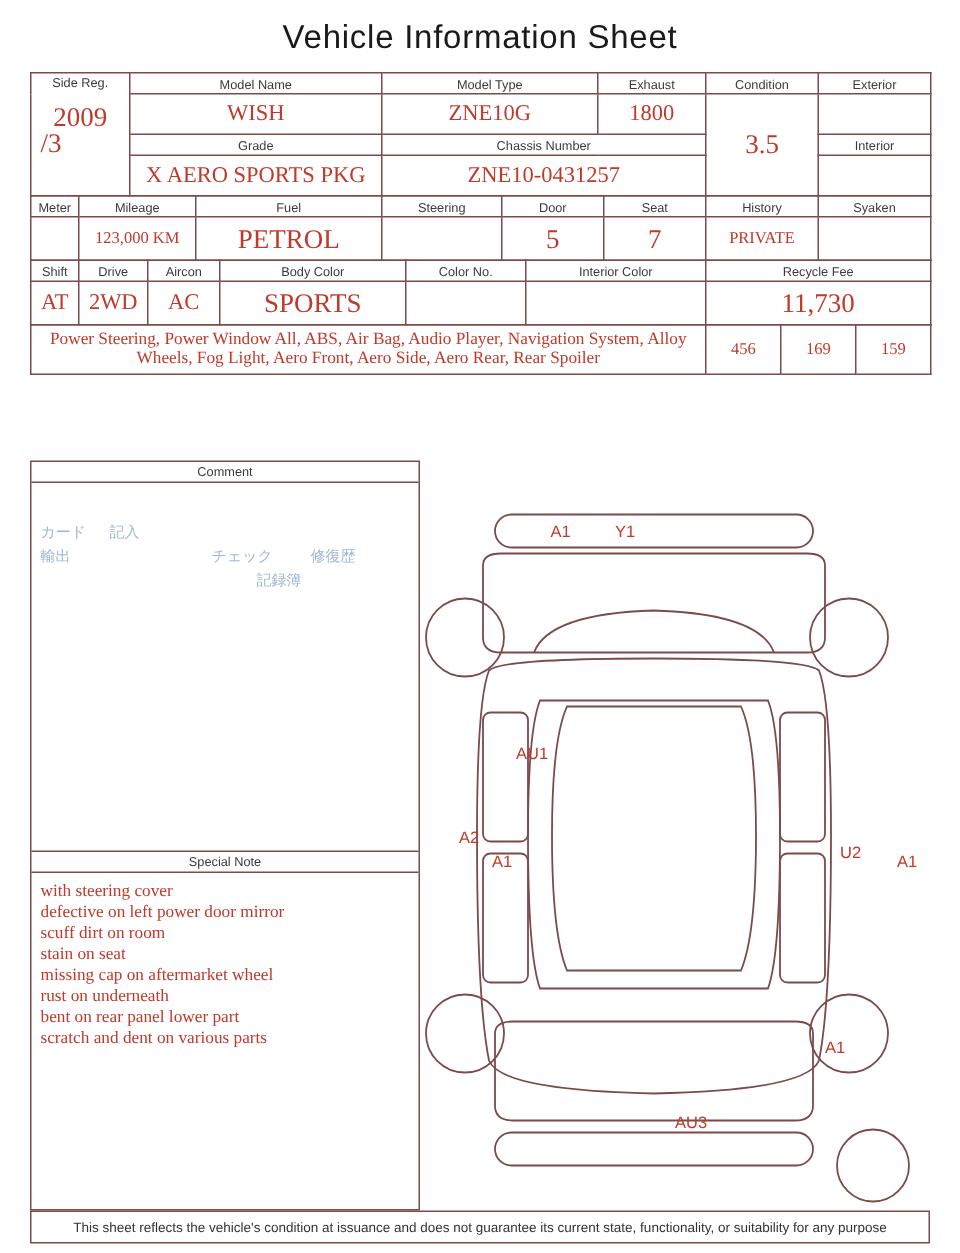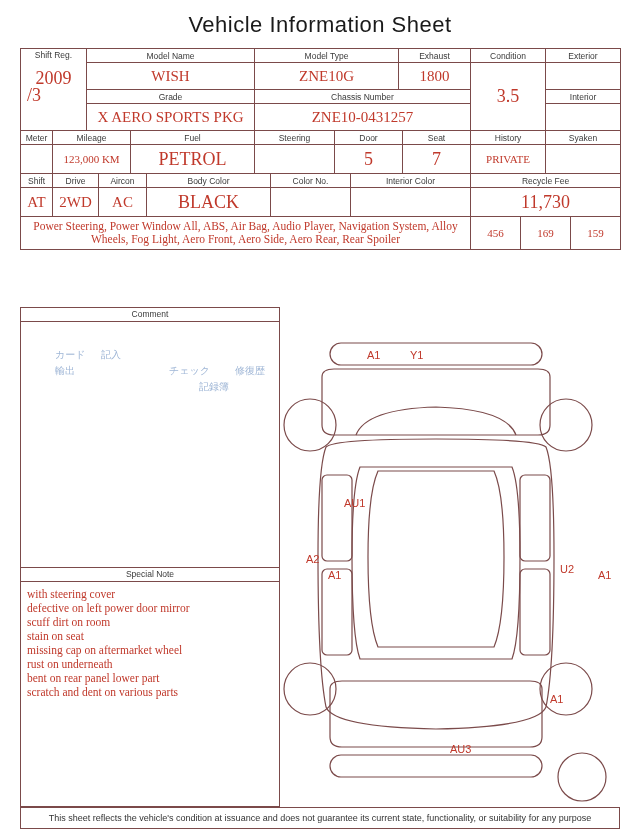--- a/index.html
+++ b/index.html
@@ -102,21 +102,20 @@
     height: 245px;
     position: relative;
     overflow: hidden;
   }
   .jp {
     position: absolute;
     color: #9fb6d6;
     font-size: 10px;
     font-family: "Liberation Sans", sans-serif;
     white-space: nowrap;
-    margin-left: 28px;
   }
   .special-hdr {
     font-size: 8.5px;
     font-family: "Liberation Sans", sans-serif;
     text-align: center;
     border-top: 1px solid #7b4a4a;
     border-bottom: 1px solid #7b4a4a;
     line-height: 13px;
     height: 13px;
     color: #3a3a3a;
@@ -169,21 +168,21 @@
         <col style="width:66px">
         <col style="width:168px">
         <col style="width:144px">
         <col style="width:72px">
         <col style="width:75px">
         <col style="width:75px">
       </colgroup>
       <tbody>
           <tr>
         <td class="hdr" rowspan="4" style="vertical-align:top;">
-          <div class="hdr">Shift Reg.</div>
+          <div class="hdr">Side Reg.</div>
           <div class="val val-lg" style="margin-top:8px;">2009</div>
           <div class="val val-lg" style="text-align:left;padding-left:6px;">/3</div>
         </td>
         <td class="hdr">Model Name</td>
         <td class="hdr">Model Type</td>
         <td class="hdr">Exhaust</td>
         <td class="hdr">Condition</td>
         <td class="hdr">Exterior</td>
       </tr>
       <tr>
@@ -258,21 +257,21 @@
         <td class="hdr">Aircon</td>
         <td class="hdr">Body Color</td>
         <td class="hdr">Color No.</td>
         <td class="hdr">Interior Color</td>
         <td class="hdr">Recycle Fee</td>
       </tr>
       <tr>
         <td class="val" style="height:28px;">AT</td>
         <td class="val">2WD</td>
         <td class="val">AC</td>
-        <td class="val val-lg">BLACK</td>
+        <td class="val val-lg">SPORTS</td>
         <td class="val"></td>
         <td class="val"></td>
         <td class="val val-lg" rowspan="3">11,730</td>
       </tr>
     </tbody>
       </table>
 
     <table class="grid" style="width:600px;margin-top:-1px;">
       <colgroup>
         <col style="width:450px">

